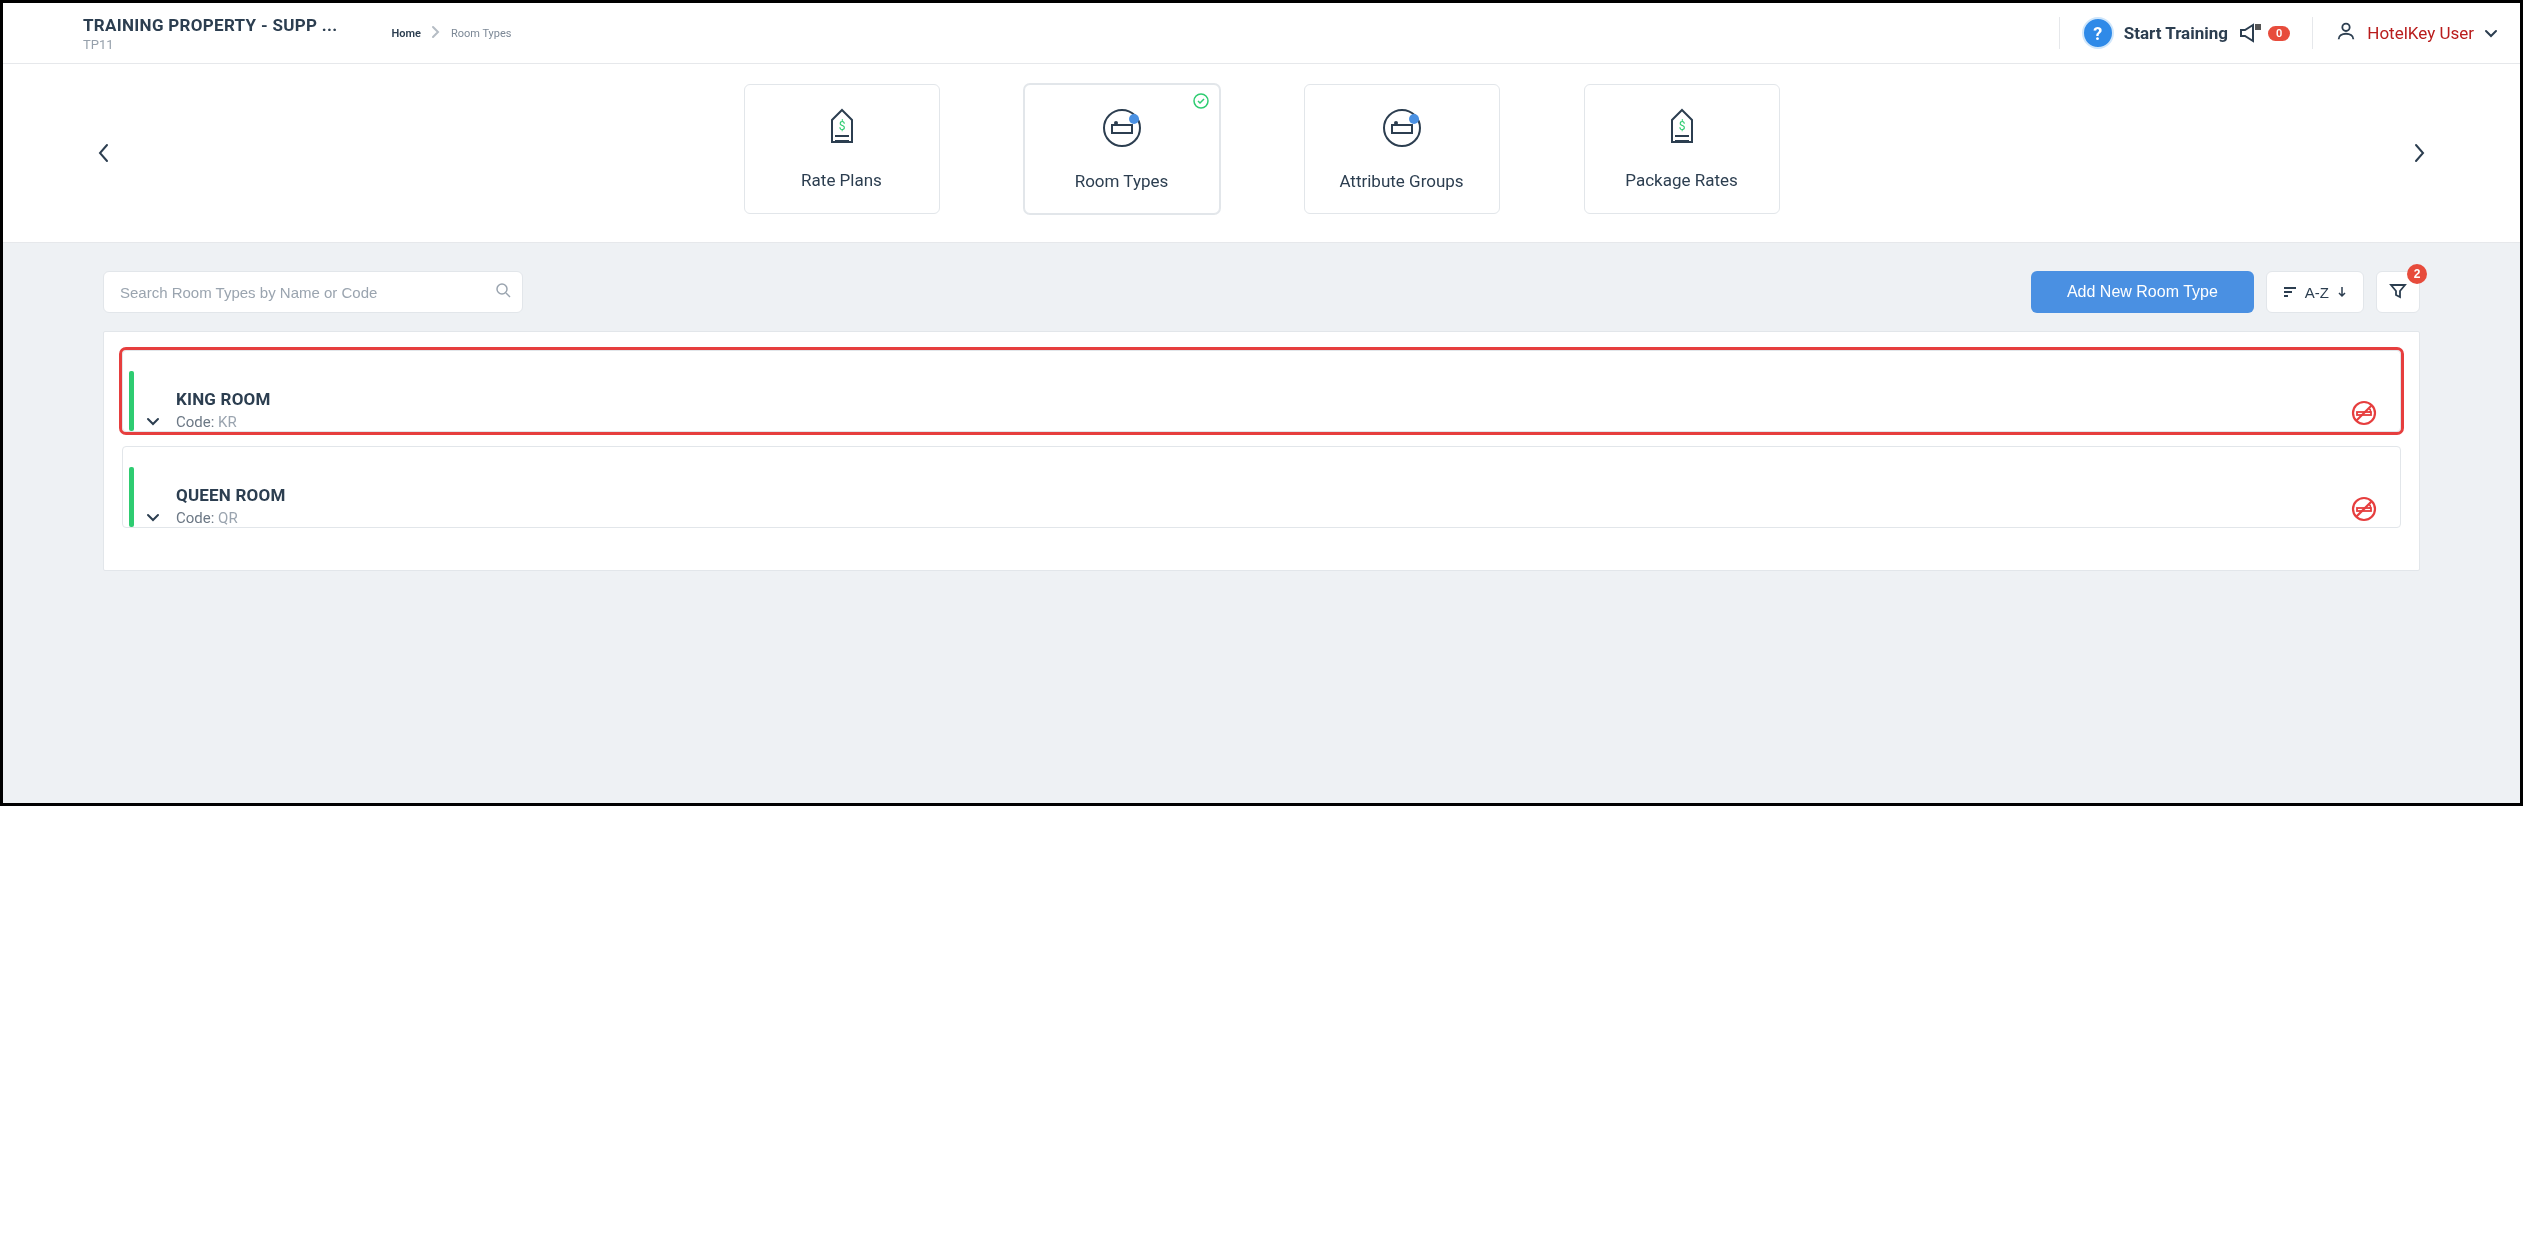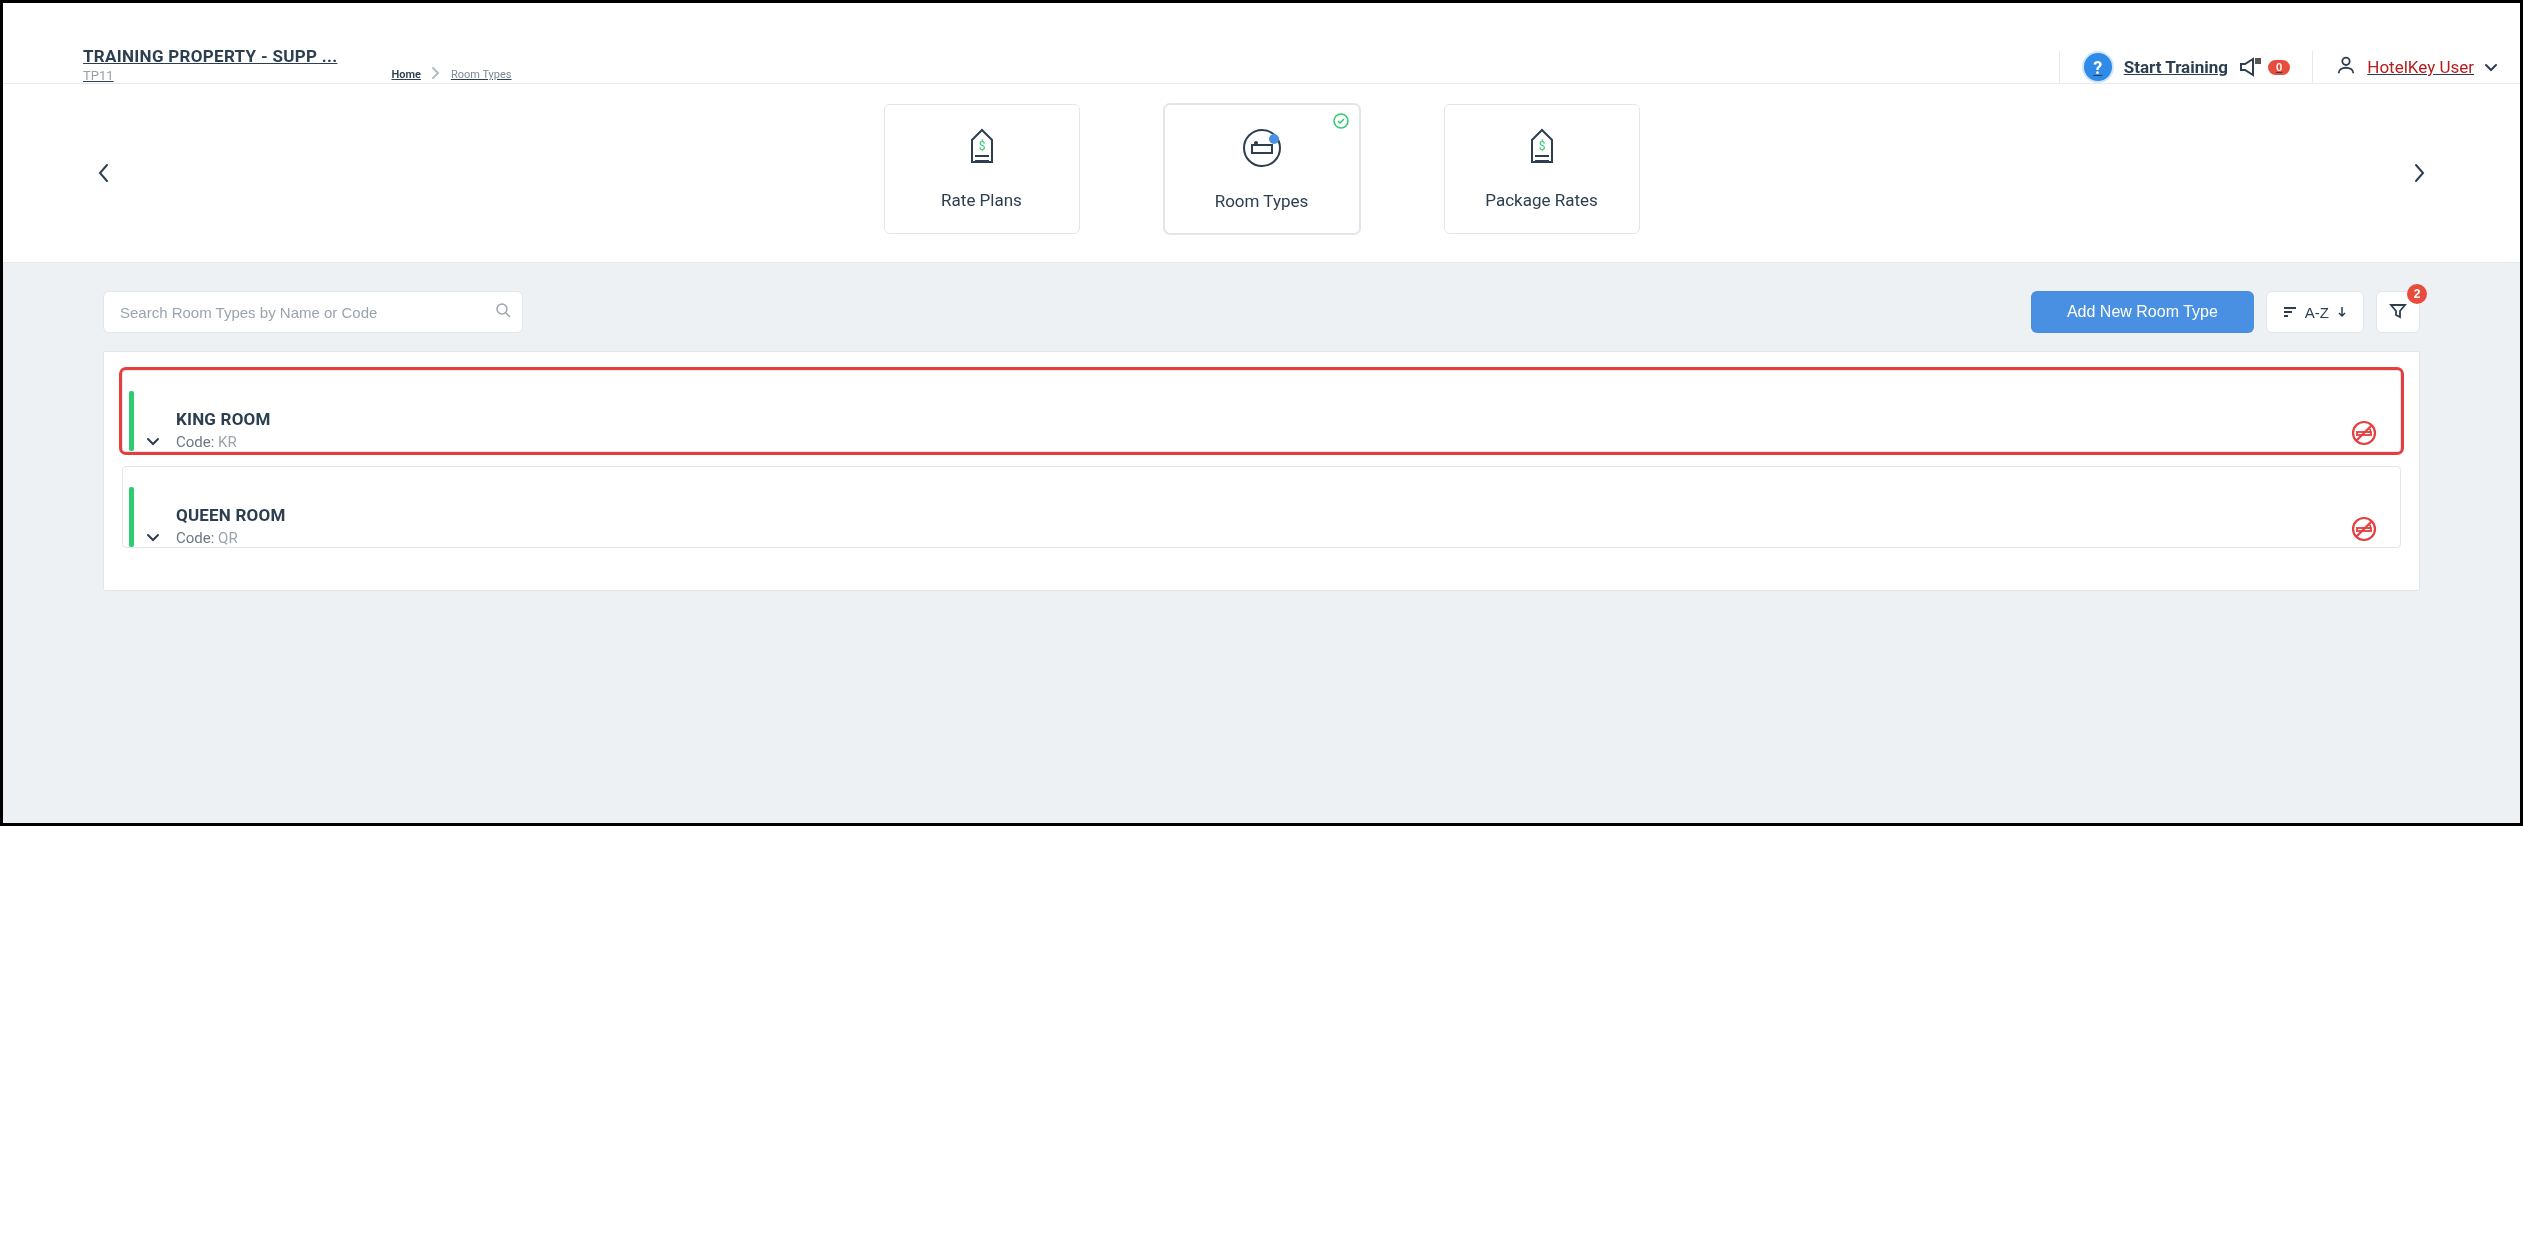--- a/index.html
+++ b/index.html
@@ -12,25 +12,24 @@
   .frame {
     border: 3px solid #000;
     width: 100%;
     min-height: 770px;
     background: #fff;
   }
 
   
   .header {
     display: flex;
-    align-items: flex-end;
+    align-items: center;
     border-bottom: 1px solid #e6e8eb;
     background: #fff;
-    height: 81px;
-    text-decoration: underline;
+    height: 61px;
   }
   .header-left {
     display: flex;
     flex-direction: column;
     justify-content: center;
     padding: 0 24px 0 80px;
     min-width: 330px;
   }
   .prop-name {
     font-weight: 700;
@@ -330,20 +329,31 @@
             <circle cx="21" cy="21" r="18" fill="none" stroke="#2c3e50" stroke-width="2"></circle>
             <rect x="11" y="18" width="20" height="8" fill="none" stroke="#2c3e50" stroke-width="2"></rect>
             <circle cx="15" cy="16" r="2" fill="#2c3e50"></circle>
             <circle cx="33" cy="12" r="5" fill="#4a90e2"></circle>
           </svg>
       </span>
       <span class="cat-label">Room Types</span>
     </div>
 
 
+    <div class="cat-card">
+      <span class="cat-icon">
+        <svg width="42" height="42" viewBox="0 0 42 42">
+            <circle cx="21" cy="21" r="18" fill="none" stroke="#2c3e50" stroke-width="2"></circle>
+            <rect x="11" y="18" width="20" height="8" fill="none" stroke="#2c3e50" stroke-width="2"></rect>
+            <circle cx="15" cy="16" r="2" fill="#2c3e50"></circle>
+            <circle cx="33" cy="12" r="5" fill="#4a90e2"></circle>
+          </svg>
+      </span>
+      <span class="cat-label">Attribute Groups</span>
+    </div>
 
     <div class="cat-card">
       <span class="cat-icon">
         <svg width="30" height="40" viewBox="0 0 30 40">
             <path d="M15 2l10 10v22H5V12z" fill="none" stroke="#2c3e50" stroke-width="2"></path>
             <text x="15" y="22" text-anchor="middle" font-size="12" fill="#2ecc71">$</text>
             <line x1="8" y1="28" x2="22" y2="28" stroke="#2c3e50" stroke-width="2"></line>
             <line x1="8" y1="33" x2="22" y2="33" stroke="#2c3e50" stroke-width="2"></line>
           </svg>
       </span>

